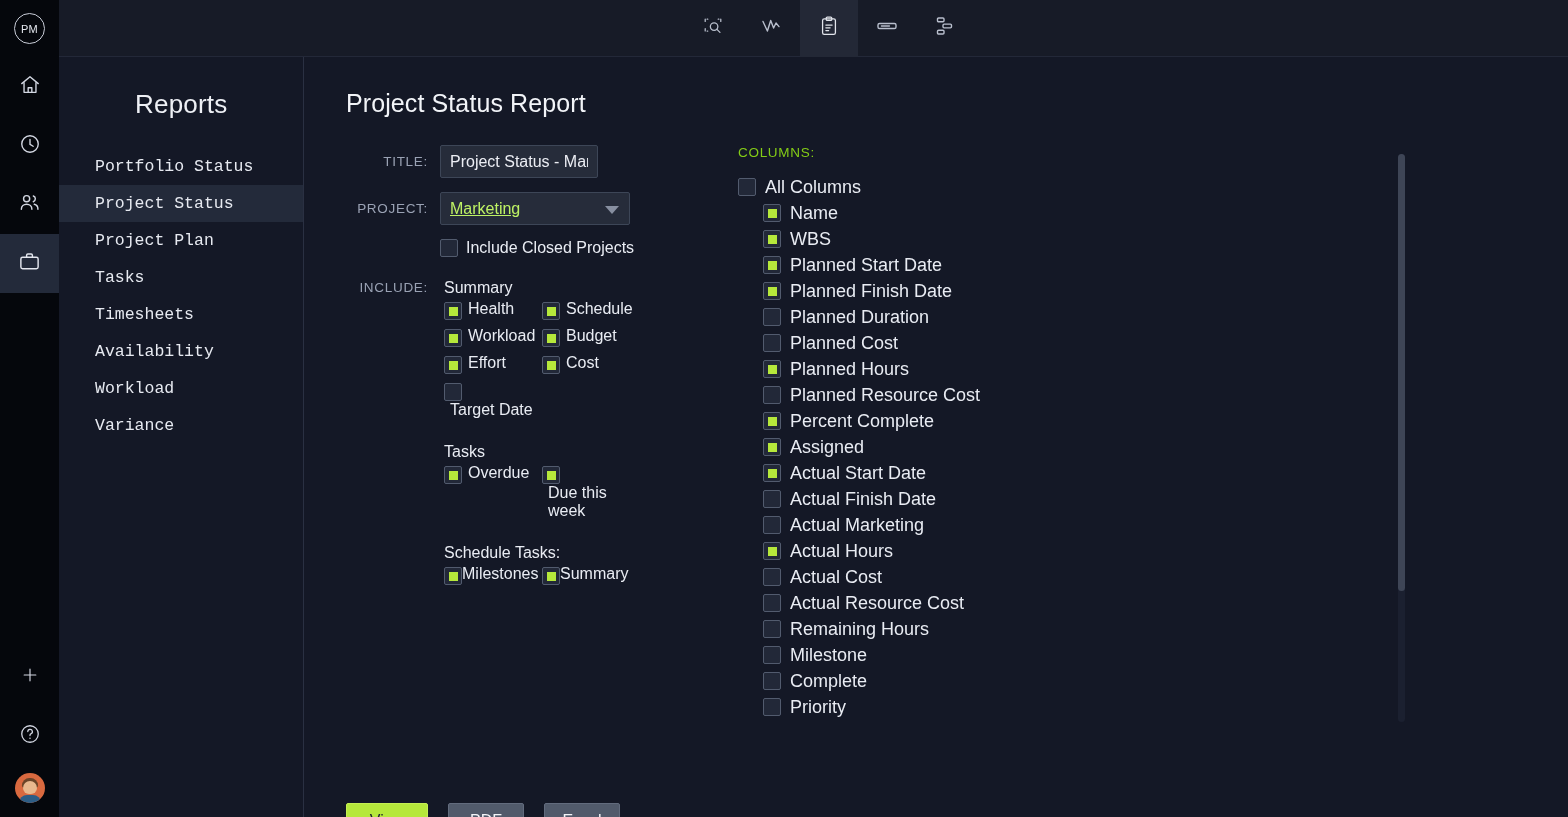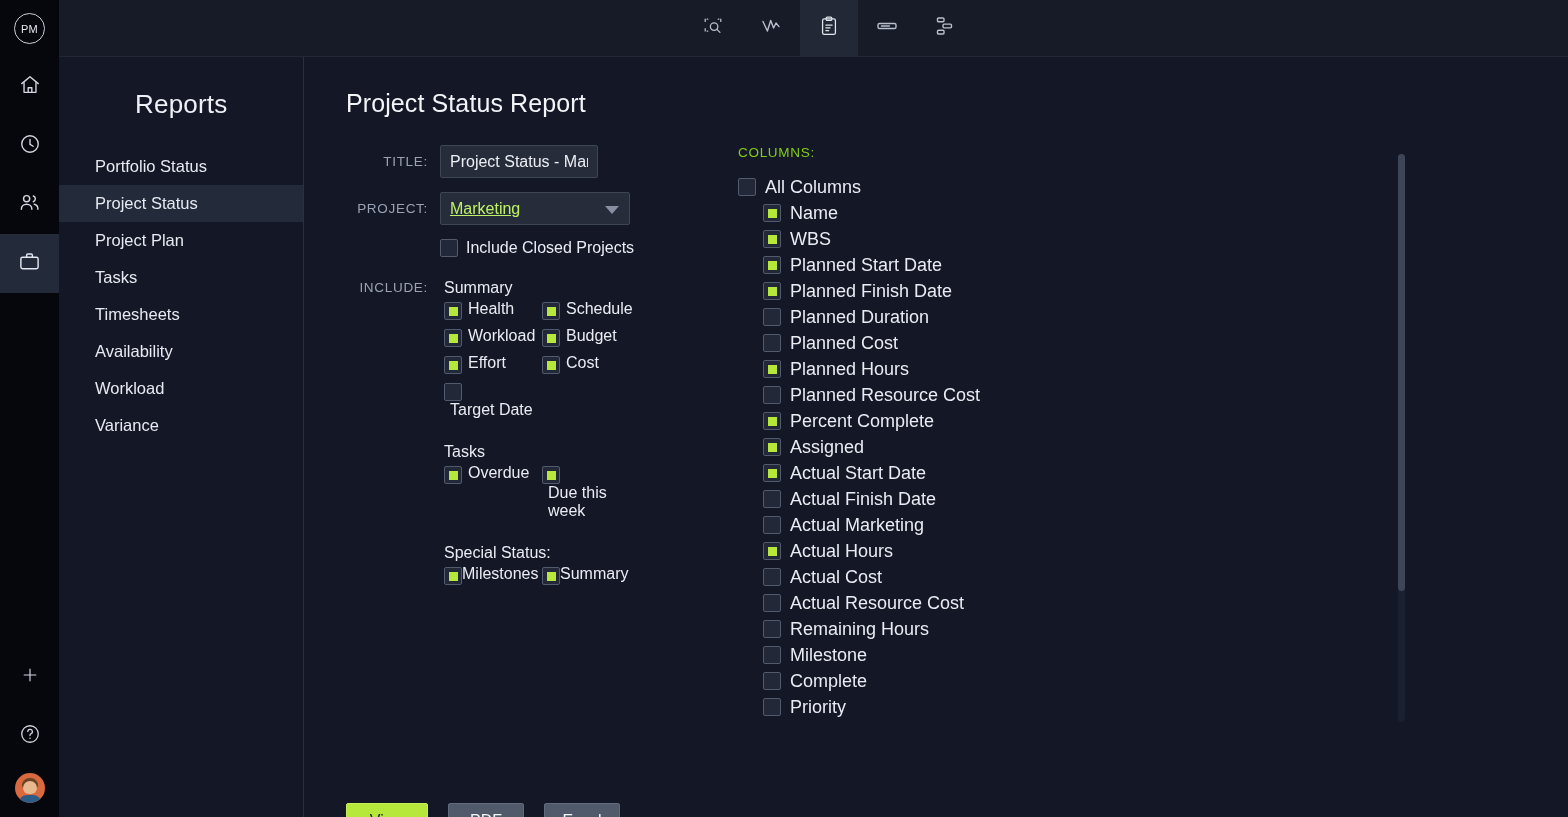--- a/index.html
+++ b/index.html
@@ -58,21 +58,21 @@
 
   
   .reports-panel {
     position: absolute; left: 59px; top: 57px; width: 245px; height: 760px;
     background: #141826; border-right: 1px solid #2a3042;
   }
   .reports-title {
     color: #eef0f5; font-size: 26px; font-weight: 400;
     padding: 32px 0 0 56px; letter-spacing: .2px; margin-left: 20px;
   }
-  .report-list { margin-top: 28px; }
+  .report-list { margin-top: 28px; font-family: Liberation Mono, monospace; }
   .report-item {
     height: 37px; display: flex; align-items: center;
     padding-left: 36px; color: #e7eaf1; font-size: 16.5px;
   }
   .report-item.active { background: #232a3a; }
 
   
   .main { position: absolute; left: 308px; top: 57px; width: 1264px; height: 760px; background: #141826; }
   .page-title {
     color: #f2f4f8; font-size: 25px; font-weight: 400;
@@ -381,21 +381,21 @@
                 <div class="pair">
                   <span class="chk on"></span>
                   <span class="cb-label">Due this week</span>
                 </div>
               </div>
             </div>
 
             <div class="gap"></div>
 
             <div class="include-grid">
-              <div class="sub-head">Special Status:</div>
+              <div class="sub-head">Schedule Tasks:</div>
               <div class="pairs">
                 <div class="pair">
                   <span class="chk on"></span>
                   <span class="cb-label" style="margin-left:0;">Milestones</span>
                 </div>
                 <div class="pair">
                   <span class="chk on"></span>
                   <span class="cb-label" style="margin-left:0;">Summary</span>
                 </div>
               </div>

